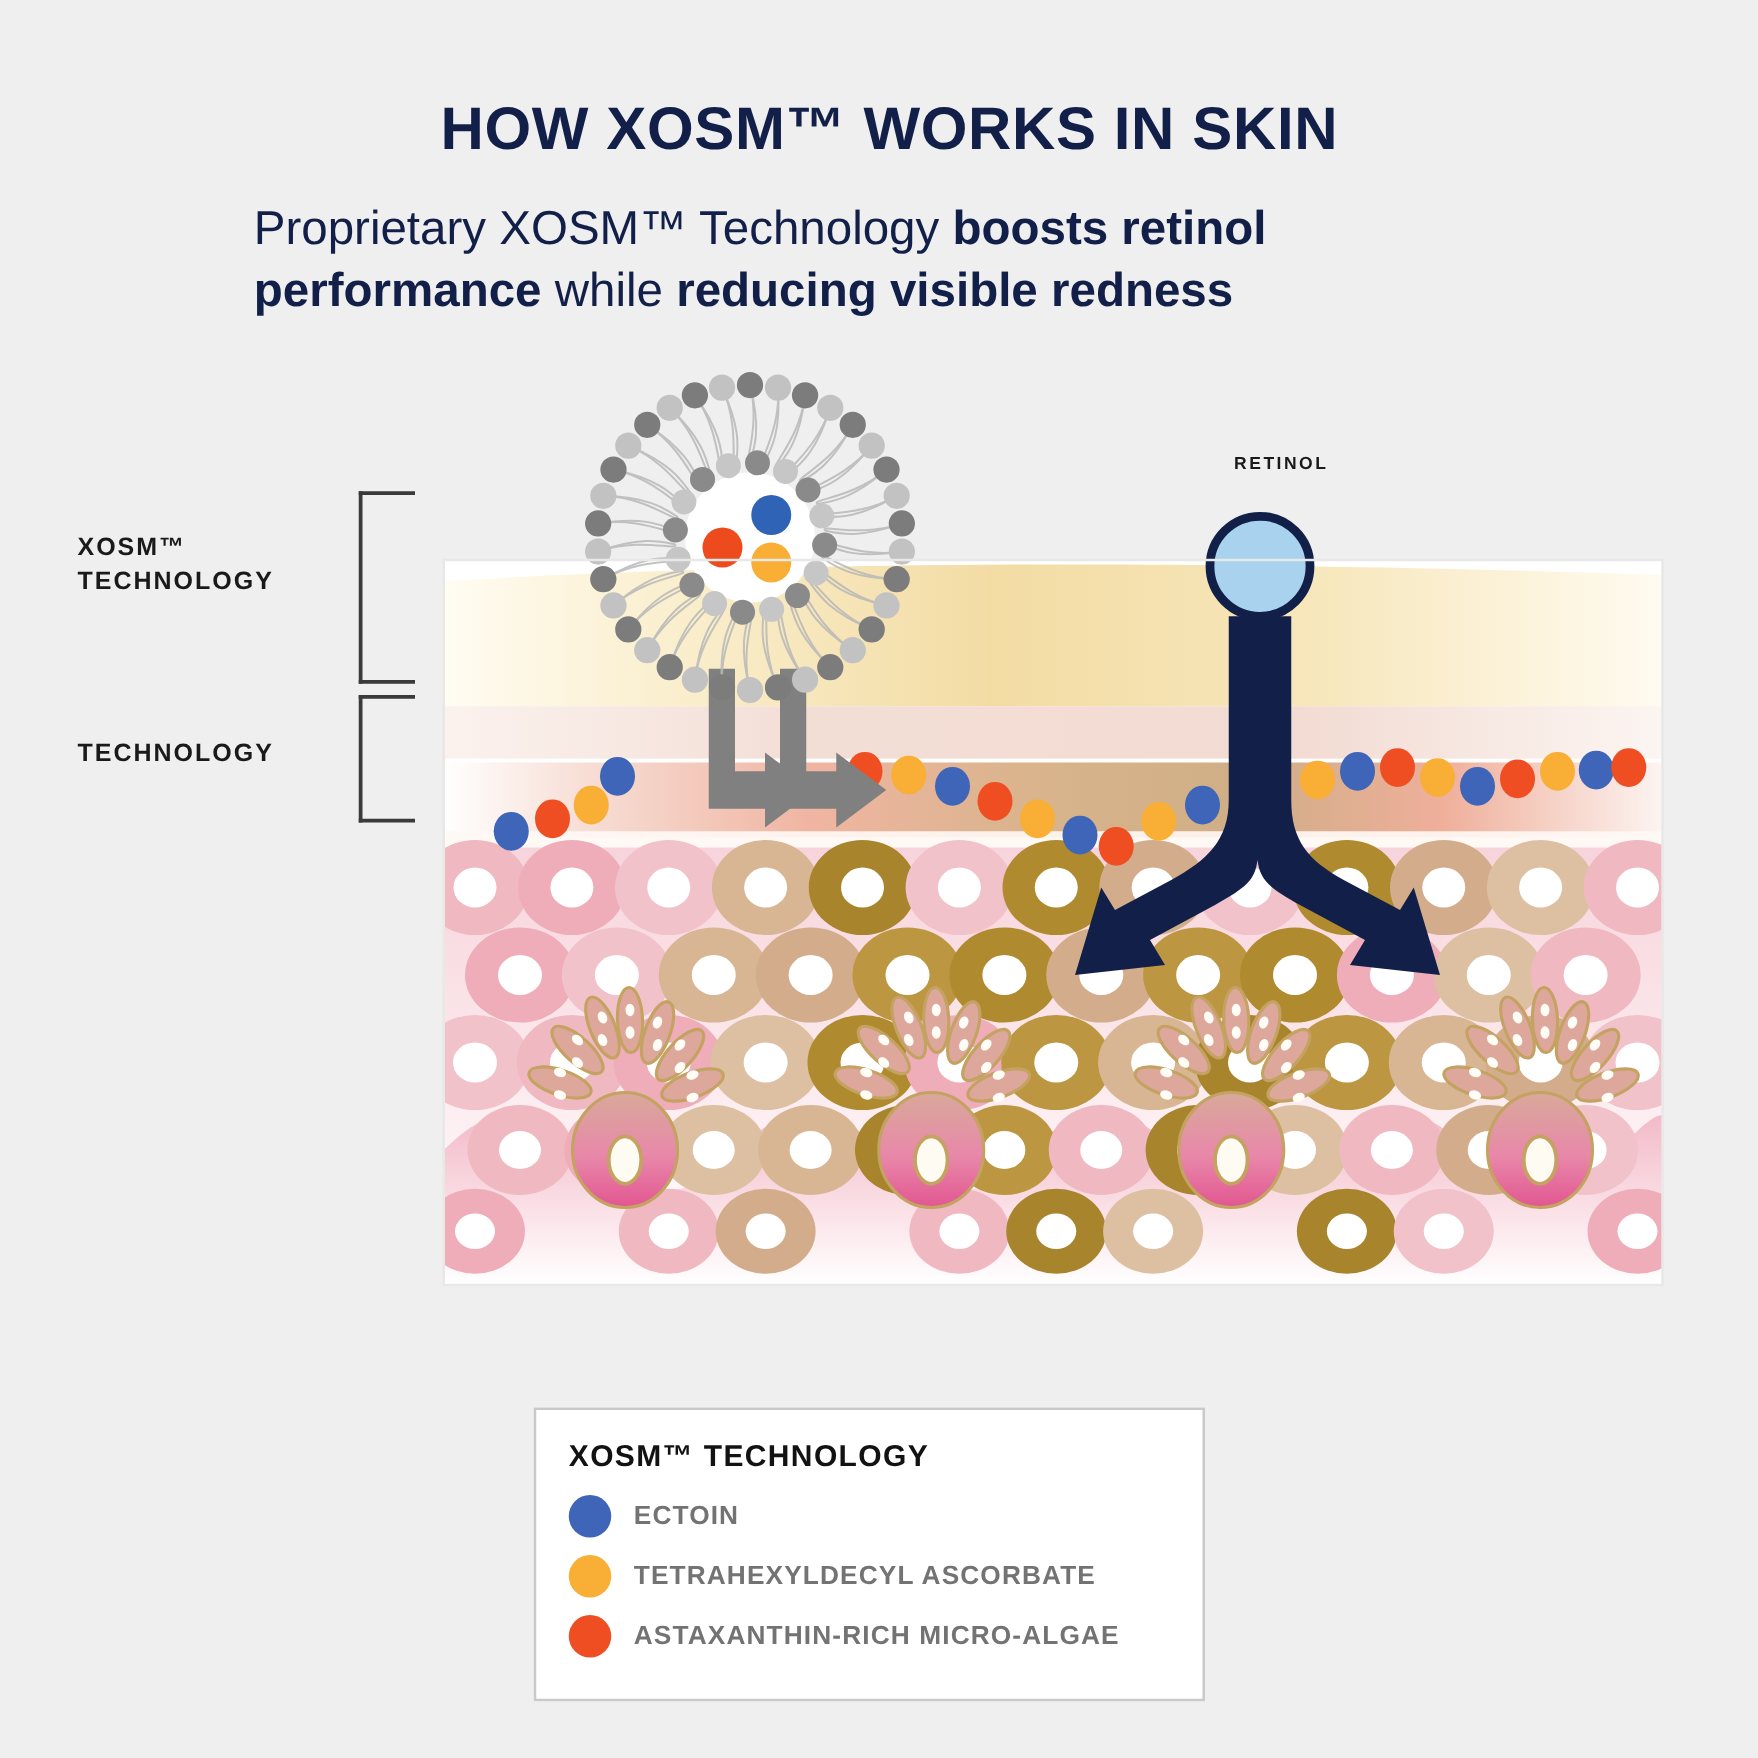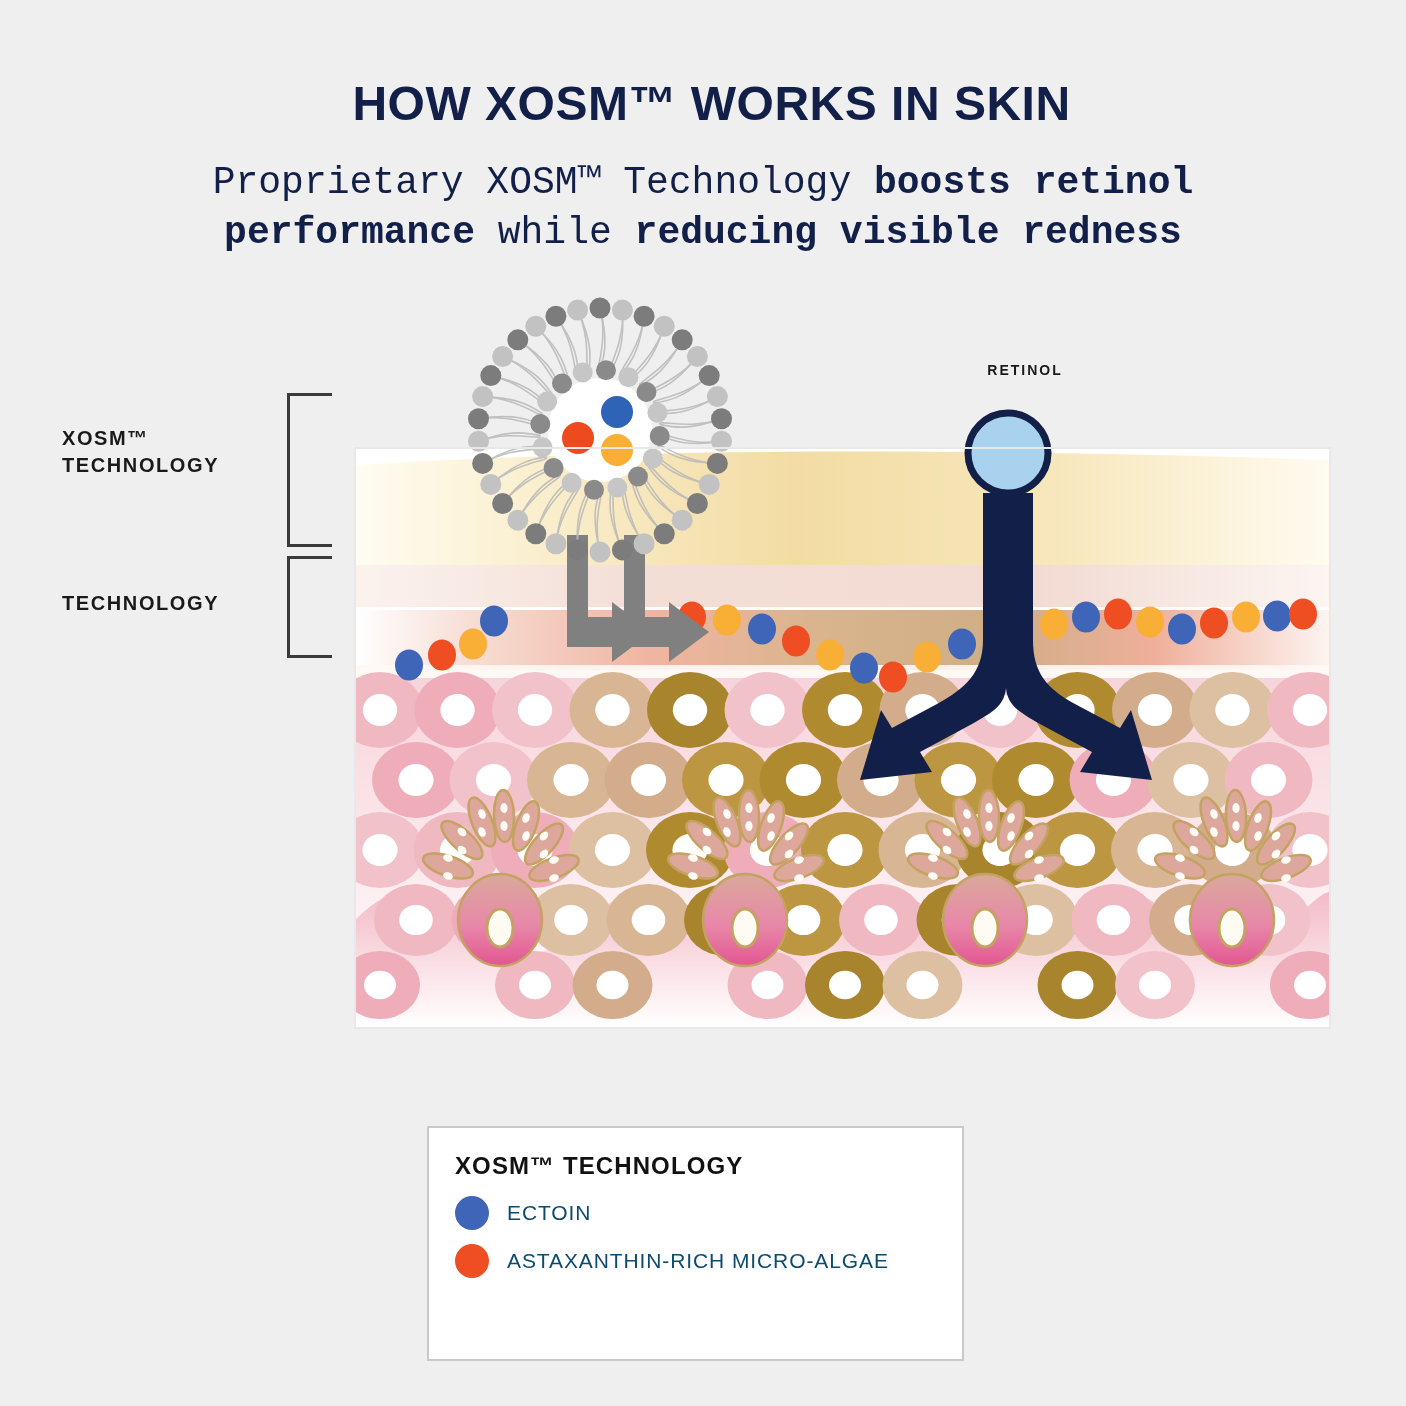--- a/index.html
+++ b/index.html
@@ -15,25 +15,24 @@
   
   .title{
     position:absolute;left:17px;right:0;top:76px;
     text-align:center;
     font-size:48px;font-weight:bold;
     letter-spacing:0.5px;
     color:#122049;
   }
   .subtitle{
     position:absolute;left:203px;width:1000px;top:158px;
-    text-align:center;
+    text-align:left;
     font-size:38px;line-height:1.32;
     color:#122049;
     font-weight:300;
-    font-family:Liberation Mono, monospace;
   }
   .subtitle b{font-weight:bold;}
 
   
   .side-label{
     position:absolute;
     font-size:20px;font-weight:bold;
     letter-spacing:1.6px;
     color:#1a1a1a;
     line-height:1.35;
@@ -64,21 +63,21 @@
     border:2px solid #c9c9c9;
     box-sizing:border-box;
     padding:24px 0 0 26px;
   }
   .legend-title{
     font-size:24px;font-weight:bold;letter-spacing:1.1px;color:#121212;
     margin-bottom:16px;
   }
   .legend-row{display:flex;align-items:center;margin-bottom:14px;}
   .legend-dot{width:34px;height:34px;border-radius:50%;flex:0 0 auto;margin-right:18px;}
-  .legend-text{font-size:21px;font-weight:normal;letter-spacing:0.9px;color:#0c4a6e;}
+  .legend-text{font-size:21px;font-weight:bold;letter-spacing:0.9px;color:#737373;}
 </style>
 </head>
 <body>
 
 <div class="root">
 
   <div class="title">HOW XOSM™ WORKS IN SKIN</div>
 
   <div class="subtitle">
     <span>Proprietary XOSM™ Technology </span><b>boosts retinol performance</b><span> while </span><b>reducing visible redness</b>
@@ -568,18 +567,22 @@
   </svg>
   </div>
 
   <div class="legend">
     <div class="legend-title">XOSM™ TECHNOLOGY</div>
     <div class="legend-row">
       <span class="legend-dot" style="background:#3F65B8"></span>
       <span class="legend-text">ECTOIN</span>
     </div>
     <div class="legend-row">
+      <span class="legend-dot" style="background:#F9AE35"></span>
+      <span class="legend-text">TETRAHEXYLDECYL ASCORBATE</span>
+    </div>
+    <div class="legend-row">
       <span class="legend-dot" style="background:#EF4E22"></span>
       <span class="legend-text">ASTAXANTHIN-RICH MICRO-ALGAE</span>
     </div>
   </div>
 
 </div>
 
 </body></html>

